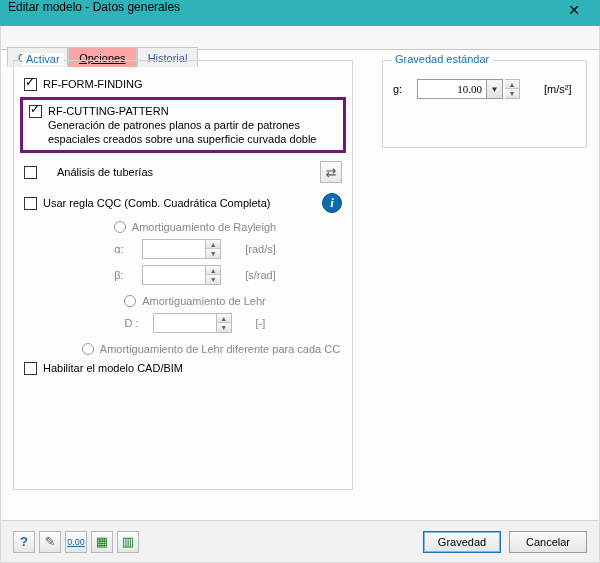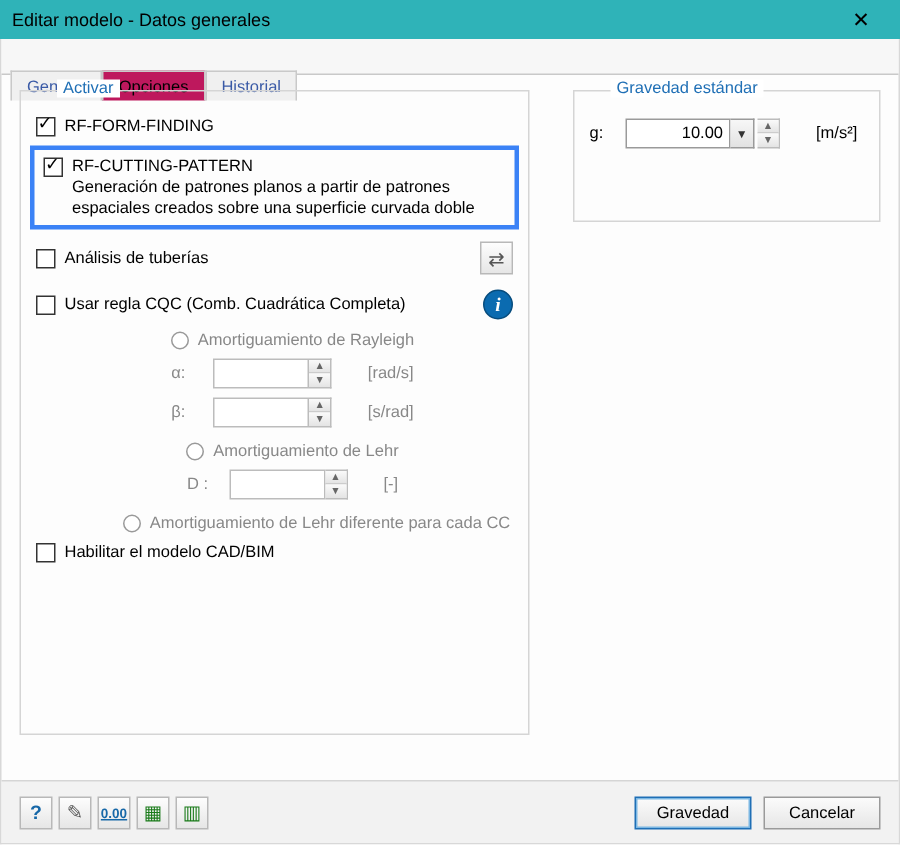--- a/index.html
+++ b/index.html
@@ -10,21 +10,21 @@
     font-size:11px;
     background:#fff;
     color:#000;
     overflow:hidden;
   }
   .titlebar {
     height:26px;
     background:#2fb3b8;
     color:#000;
     display:flex;
-    align-items:center;
+    align-items:flex-start;
     padding:0 6px 0 8px;
     font-size:12px;
   }
   .titlebar-title { flex:1; }
   .titlebar-close {
     width:40px; height:20px;
     display:flex; align-items:center; justify-content:center;
     font-size:14px; font-weight:300;
     cursor:default;
   }
@@ -52,44 +52,44 @@
     border:1px solid transparent;
     border-bottom:none;
     display:flex; align-items:center;
     position:relative;
     top:18px;
     background:#f0f0f0;
     margin-right:0px;
     border-color:#c9c9c9;
   }
   .tab.active {
-    background:#be185d;
+    background:#fca5a5;
     border-color:#c9c9c9;
     color:#000;
+    text-decoration:underline;
   }
   .content {
     position:relative;
     padding:10px 12px 50px 12px;
     height:calc(100% - 24px - 42px);
   }
   
   .group {
     border:1px solid #d5d5d5;
     position:relative;
     padding:16px 10px 10px 10px;
     margin-bottom:10px;
   }
   .group-title {
     position:absolute;
     top:-8px; left:8px;
     background:#fff;
     padding:0 4px;
     color:#1f6fb5;
     font-size:11px;
-    margin-left:16px;
   }
   .left-col { width:340px; float:left; }
   .right-col { width:205px; float:right; }
   .clearfix::after { content:""; display:block; clear:both; }
 
   
   .chk-row {
     display:flex;
     align-items:flex-start;
     margin-bottom:8px;
@@ -107,21 +107,21 @@
     position:absolute;
     top:-3px; left:0px;
     font-size:12px;
     line-height:13px;
     color:#000;
   }
   .chk-label { line-height:14px; }
   .chk-title { font-weight:normal; }
   .chk-desc { color:#000; }
   .highlight-box {
-    border:3px solid #3b82f6;
+    border:3px solid #701a75;
     padding:4px 6px;
     margin:-2px -4px 8px -4px;
   }
 
   .icon-btn {
     width:22px; height:22px;
     border:1px solid #b8b8b8;
     background:linear-gradient(#fdfdfd,#e6e6e6);
     display:inline-flex; align-items:center; justify-content:center;
     font-size:12px;
@@ -193,21 +193,21 @@
   
   .grav-row { display:flex; align-items:center; }
   .grav-label { width:24px; }
   .combo {
     width:70px; height:20px;
     border:1px solid #9a9a9a;
     background:#fff;
     text-align:right;
     padding:0 4px;
     font-size:11px;
-    font-family:Liberation Sans, sans-serif;
+    font-family:Liberation Serif, serif;
   }
   .combo-chevron {
     width:16px; height:20px;
     border:1px solid #9a9a9a;
     border-left:none;
     background:linear-gradient(#f7f7f7,#e2e2e2);
     display:flex; align-items:center; justify-content:center;
     font-size:8px;
     color:#333;
   }
@@ -276,21 +276,21 @@
           <div class="chk-row" style="margin-bottom:0;">
             <div class="chk checked"></div>
             <div class="chk-label">
               <div class="chk-title">RF-CUTTING-PATTERN</div>
               <div class="chk-desc">Generación de patrones planos a partir de patrones espaciales creados sobre una superficie curvada doble</div>
             </div>
           </div>
         </div>
 
         <div class="pipe-row">
-          <div class="chk-row" style="margin-bottom:0;">
+          <div class="chk-row" style="margin-bottom:0;gap:14px;">
             <div class="chk"></div>
             <div class="chk-label">Análisis de tuberías</div>
           </div>
           <div class="icon-btn">
               <span class="tbic">⇄</span>
             </div>
         </div>
 
         <div class="cqc-row">
           <div class="chk-row" style="margin-bottom:0;align-items:flex-end;">
@@ -372,21 +372,21 @@
 
   <div class="bottom">
     <div class="left-icons">
       <div class="icon-btn">
           <span class="tbic" style="color:#1768a8; font-weight:bold;">?</span>
         </div>
       <div class="icon-btn">
           <span class="tbic">✎</span>
         </div>
       <div class="icon-btn">
-          <span class="tbic" style="color:#1768a8; font-size:9px; font-weight:bold; text-decoration:underline;">0.00</span>
+          <span class="tbic" style="color:#1768a8; font-size:9px; font-weight:normal; text-decoration:underline;">0.00</span>
         </div>
       <div class="icon-btn">
           <span class="tbic" style="color:#1a7b1a;">▦</span>
         </div>
       <div class="icon-btn">
           <span class="tbic" style="color:#1a7b1a;">▥</span>
         </div>
     </div>
     <div class="spacer"></div>
     <button class="btn primary">Gravedad</button>

